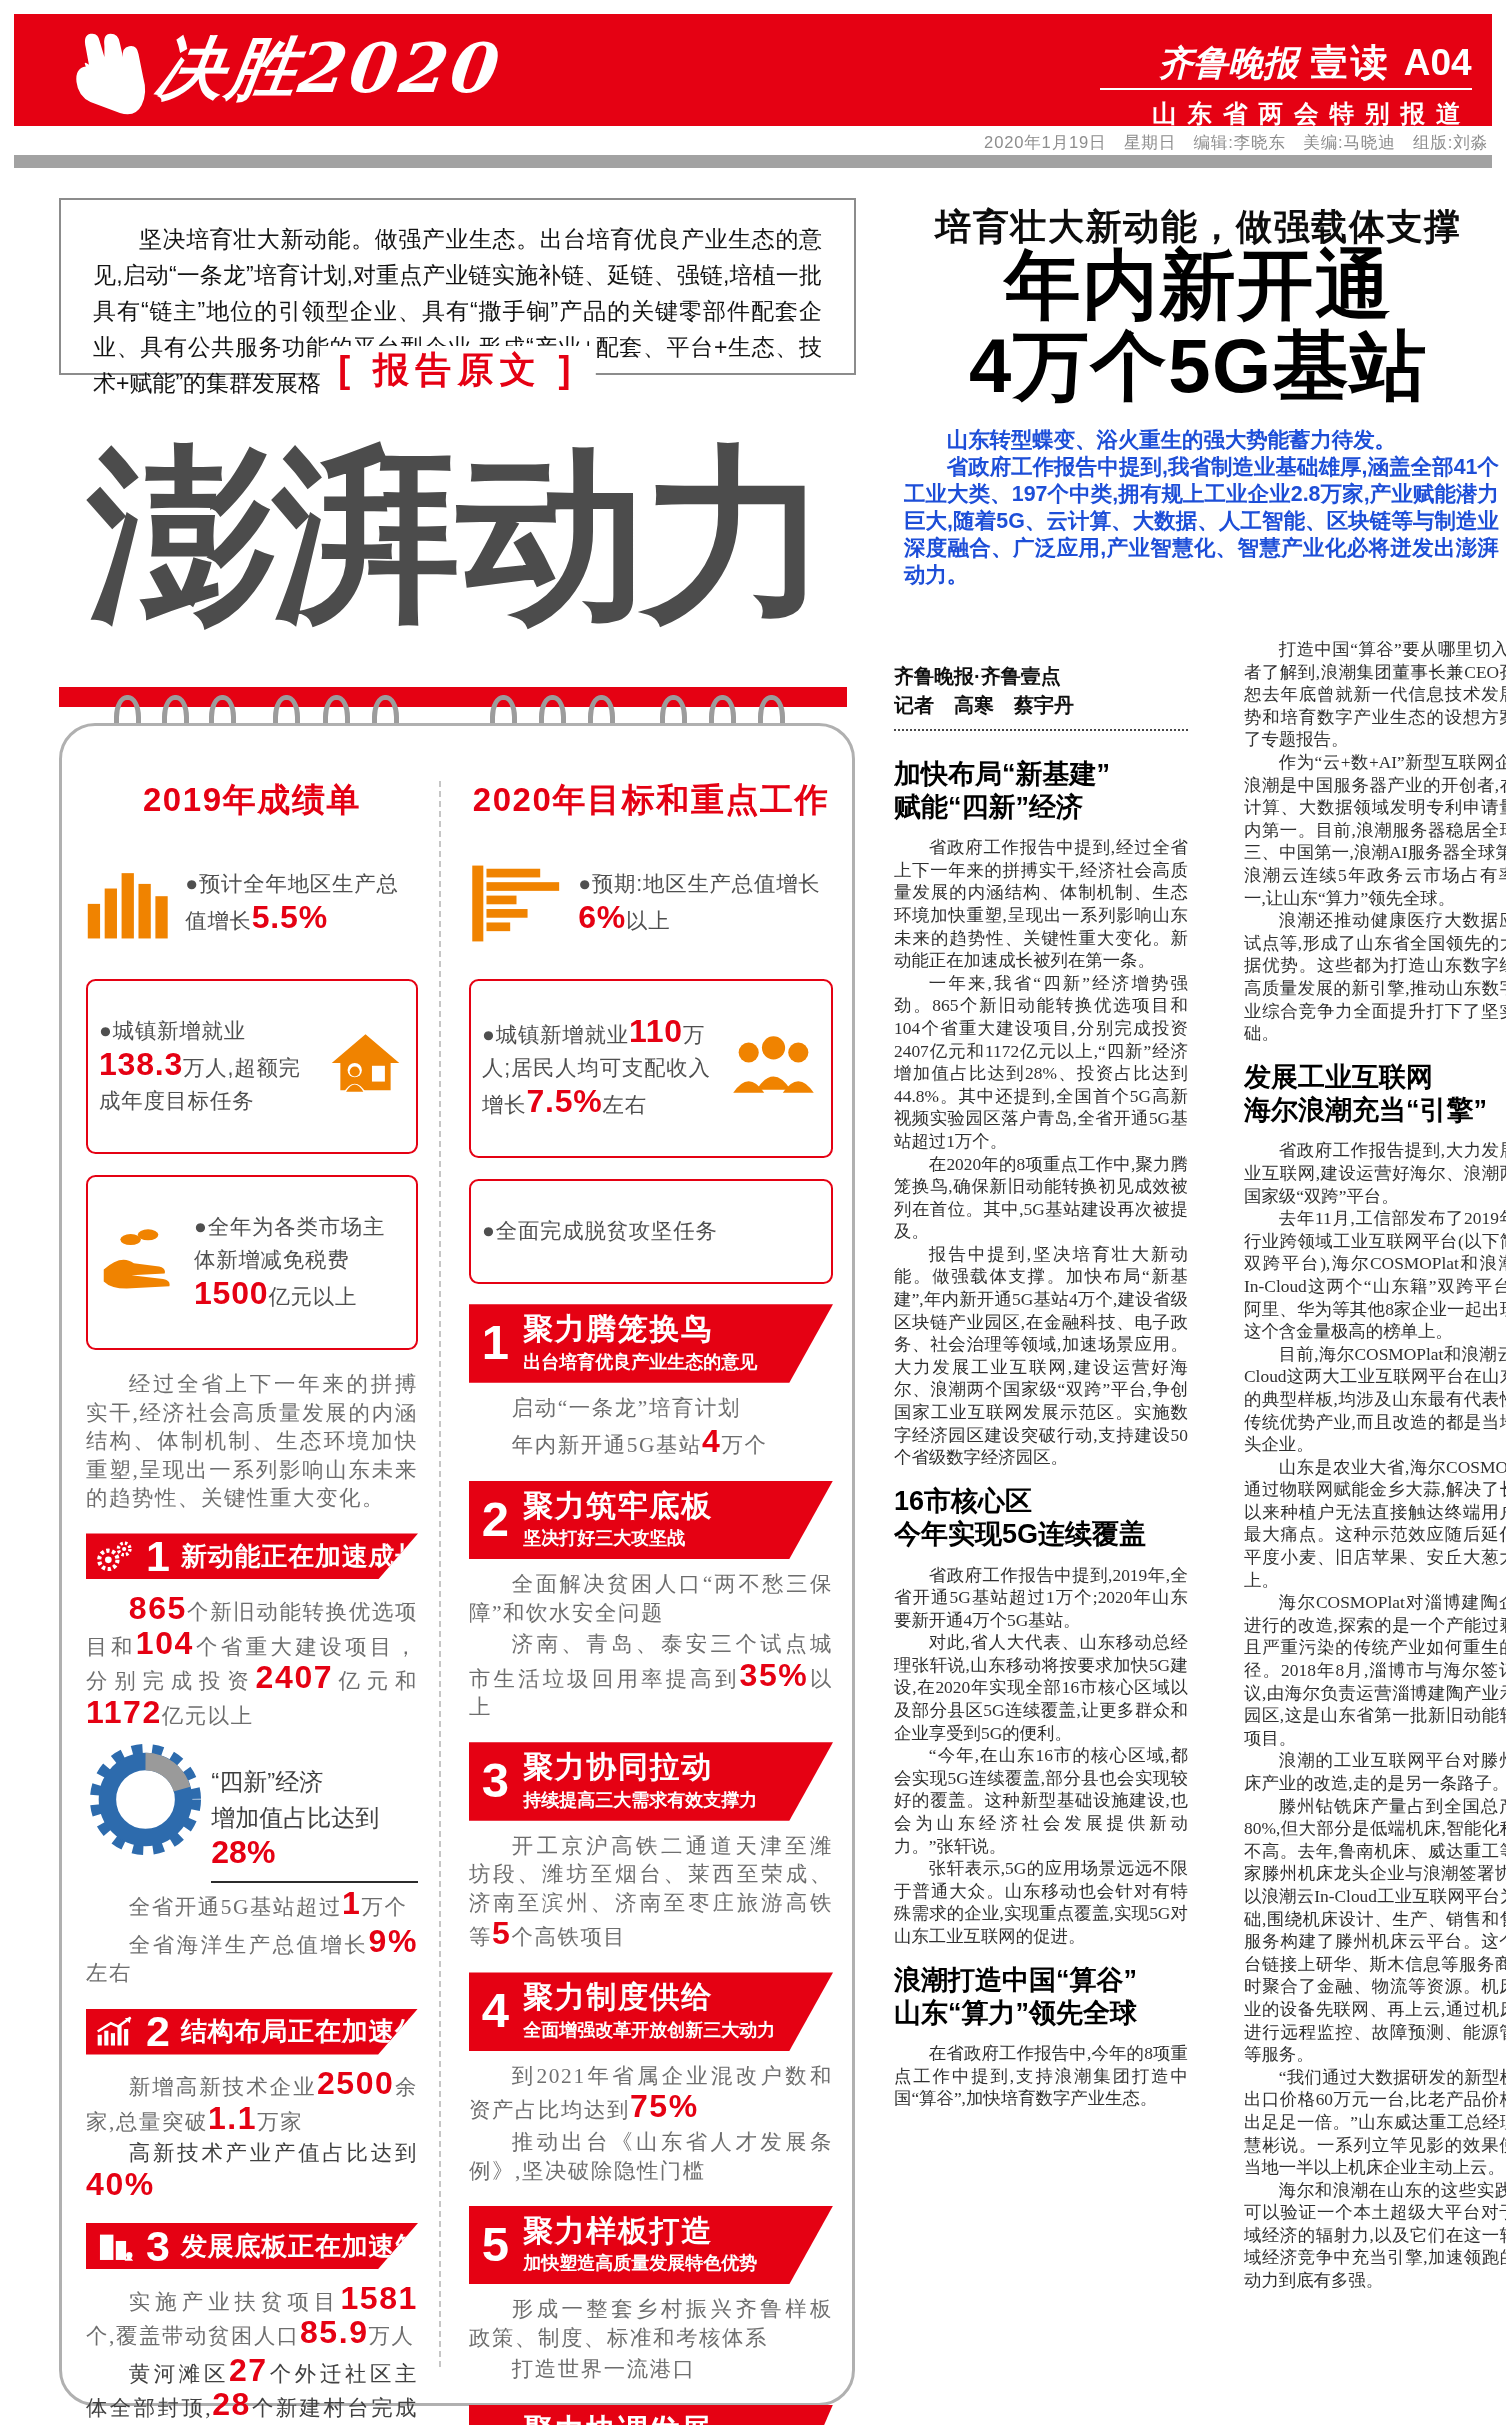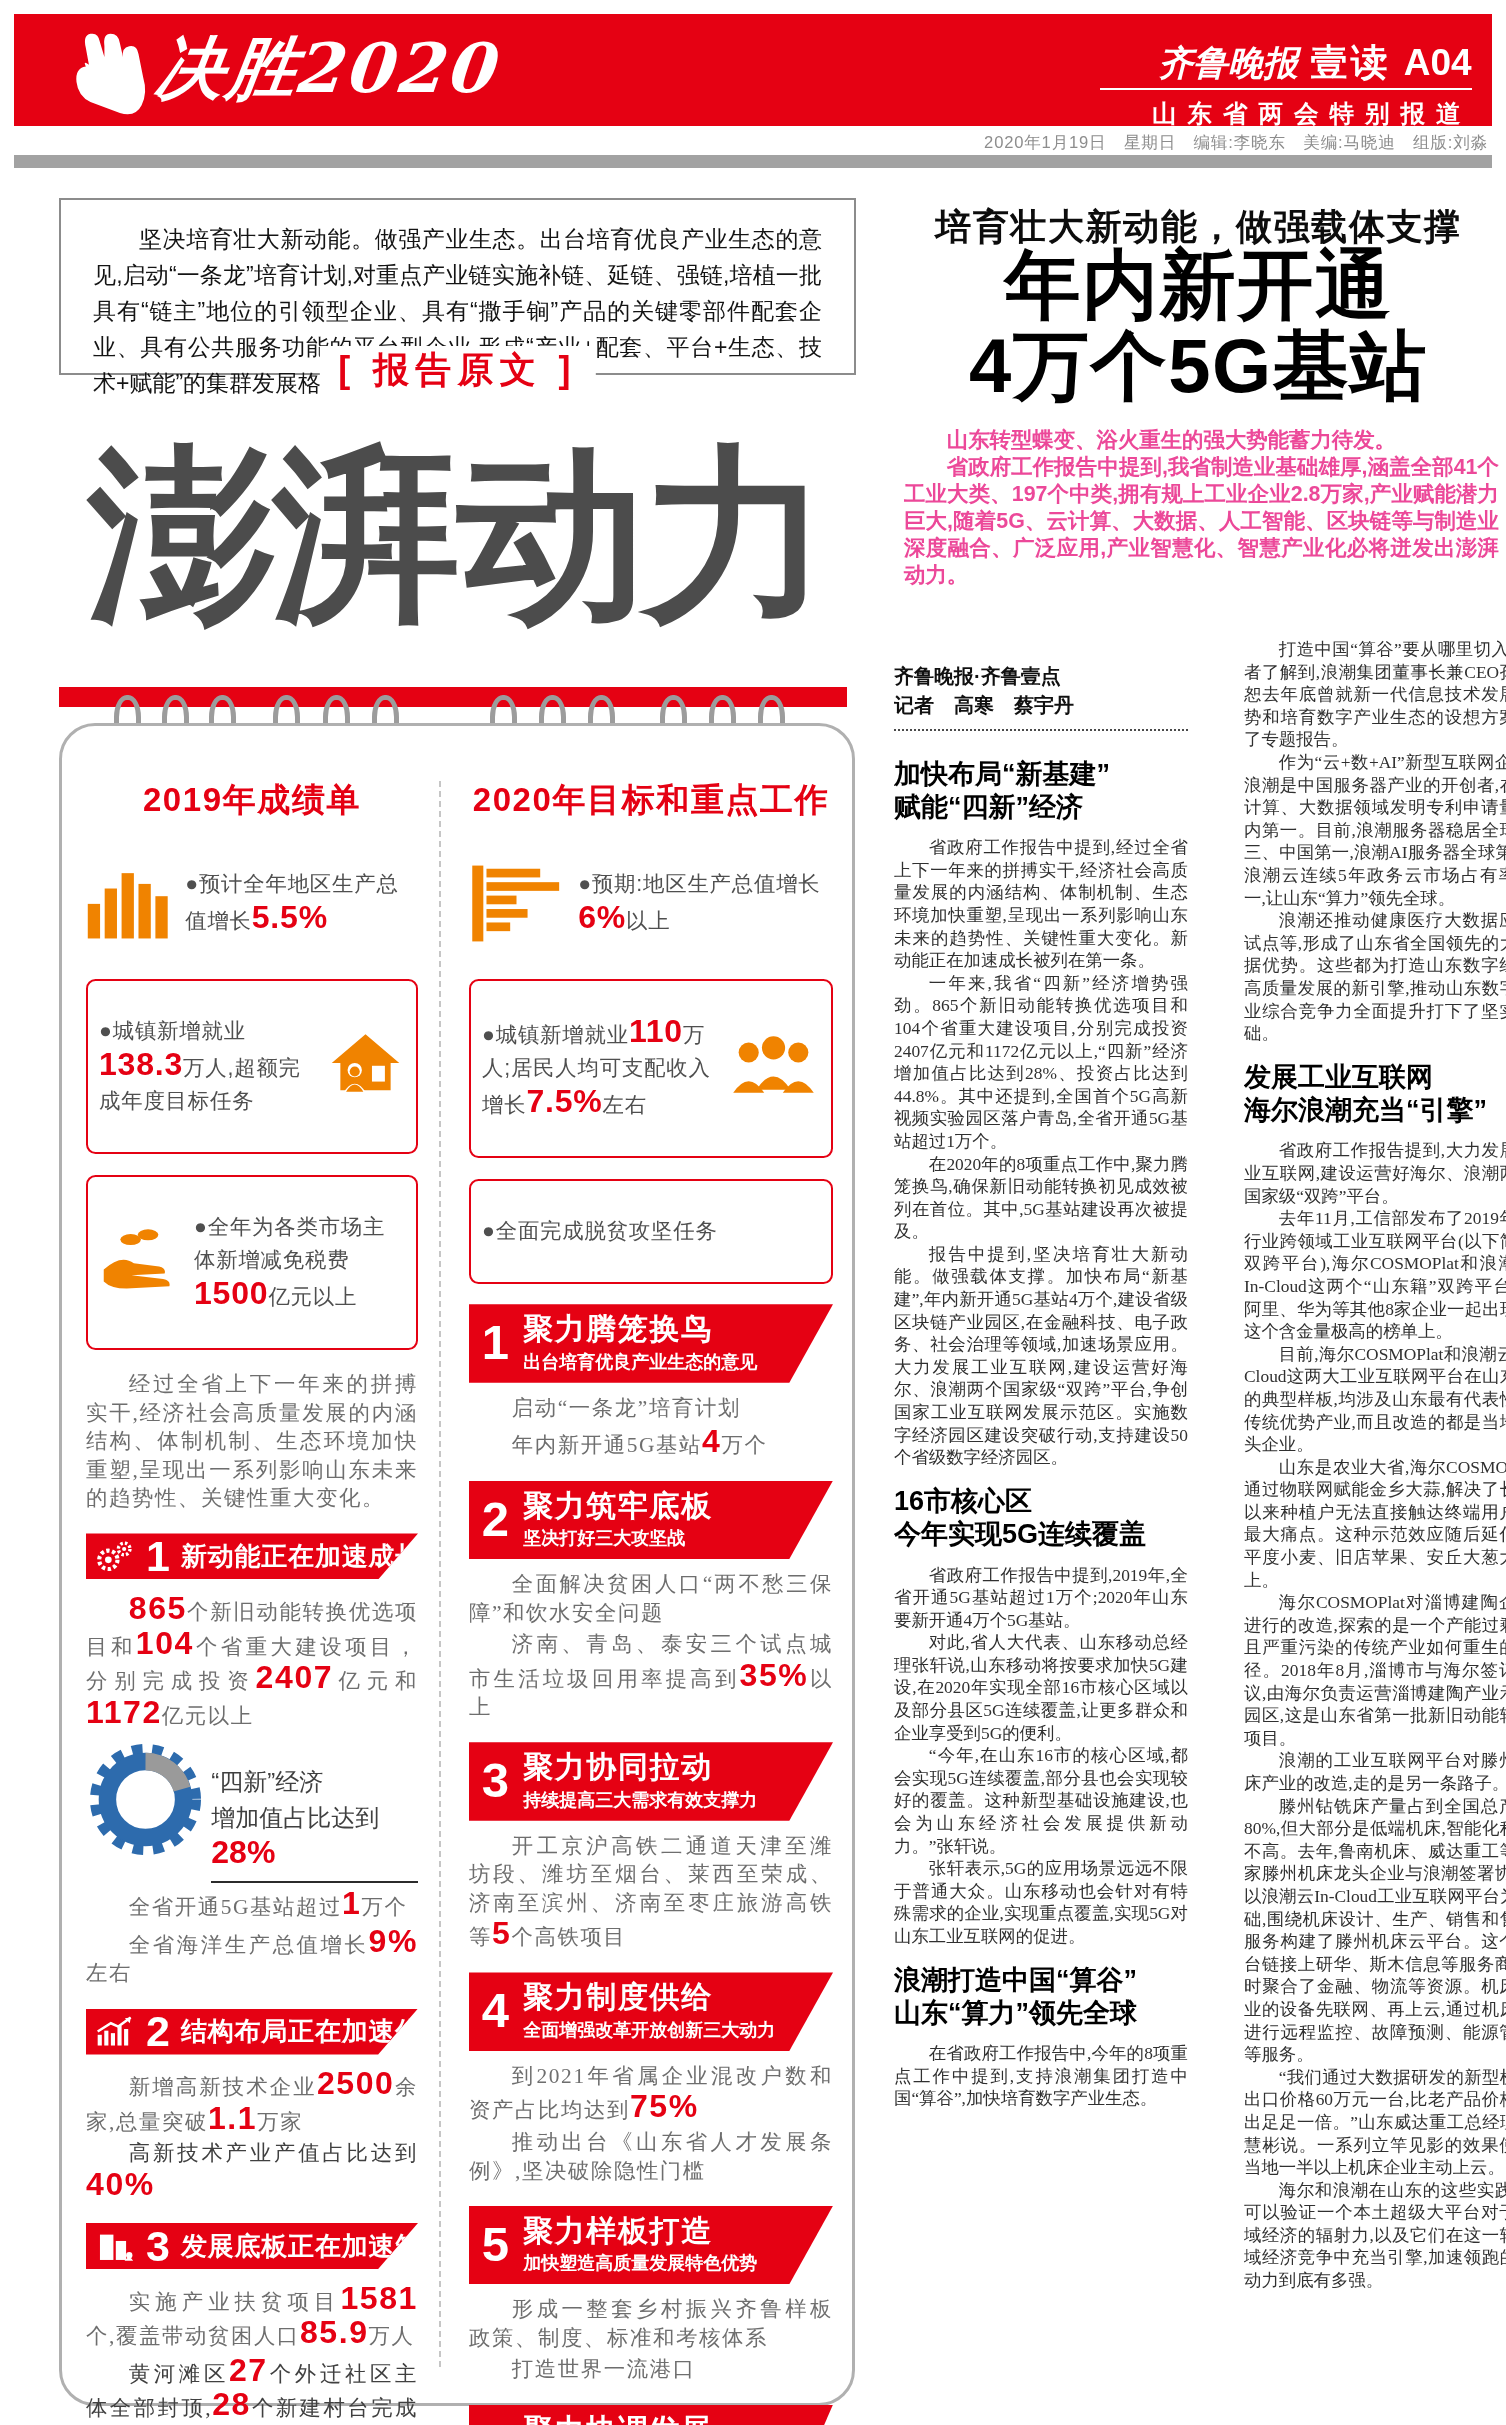--- a/index.html
+++ b/index.html
@@ -61,21 +61,21 @@
   .gear-block{display:flex;align-items:flex-start;gap:6.3px;margin:9.5px 0 4.7px;}
   .gear-cap{margin-top:24px;flex:1;}
   .gear-cap .l1{font-size:24px;line-height:36px;margin:0;}
   .gear-cap .l2{font-size:24px;line-height:36px;margin:0;border-bottom:2.4px solid #2b2b2b;padding-bottom:8px;}
   
   .kicker{position:absolute;left:894px;top:203px;width:609px;text-align:center;font-size:36px;
           font-weight:bold;color:#0c0c0c;letter-spacing:1.6px;margin:0;}
   .headline{position:absolute;left:894px;top:244px;width:609px;text-align:center;font-size:76px;
             line-height:81px;font-weight:900;color:#000;margin:0;letter-spacing:1.6px;}
   .intro{position:absolute;left:904px;top:427px;width:595px;font-size:21.4px;font-weight:bold;
-         line-height:27px;color:#ec4899;}
+         line-height:27px;color:#1d4ed8;}
   .intro p{margin:0;text-indent:2em;text-align:justify;}
   .art-col{position:absolute;font-size:17.4px;line-height:22.6px;color:#303030;text-align:justify;
            font-family:"Liberation Serif",serif;overflow:hidden;}
   .art-col1{left:894px;top:662px;width:294px;height:1741px;}
   .art-col2{left:1244px;top:638px;width:291px;height:1779px;}
   .art-col p{margin:0;text-indent:2em;}
   .byline{font-family:"Liberation Sans",sans-serif;font-weight:bold;font-size:20px;color:#101010;
           line-height:28.5px;border-bottom:2.4px dotted #4a4a4a;padding-bottom:9.5px;margin-bottom:27px;}
   .art-sub{font-family:"Liberation Sans",sans-serif;font-weight:bold;color:#000;font-size:27px;
            line-height:33px;margin:16px 0 12.7px;text-align:left;}

